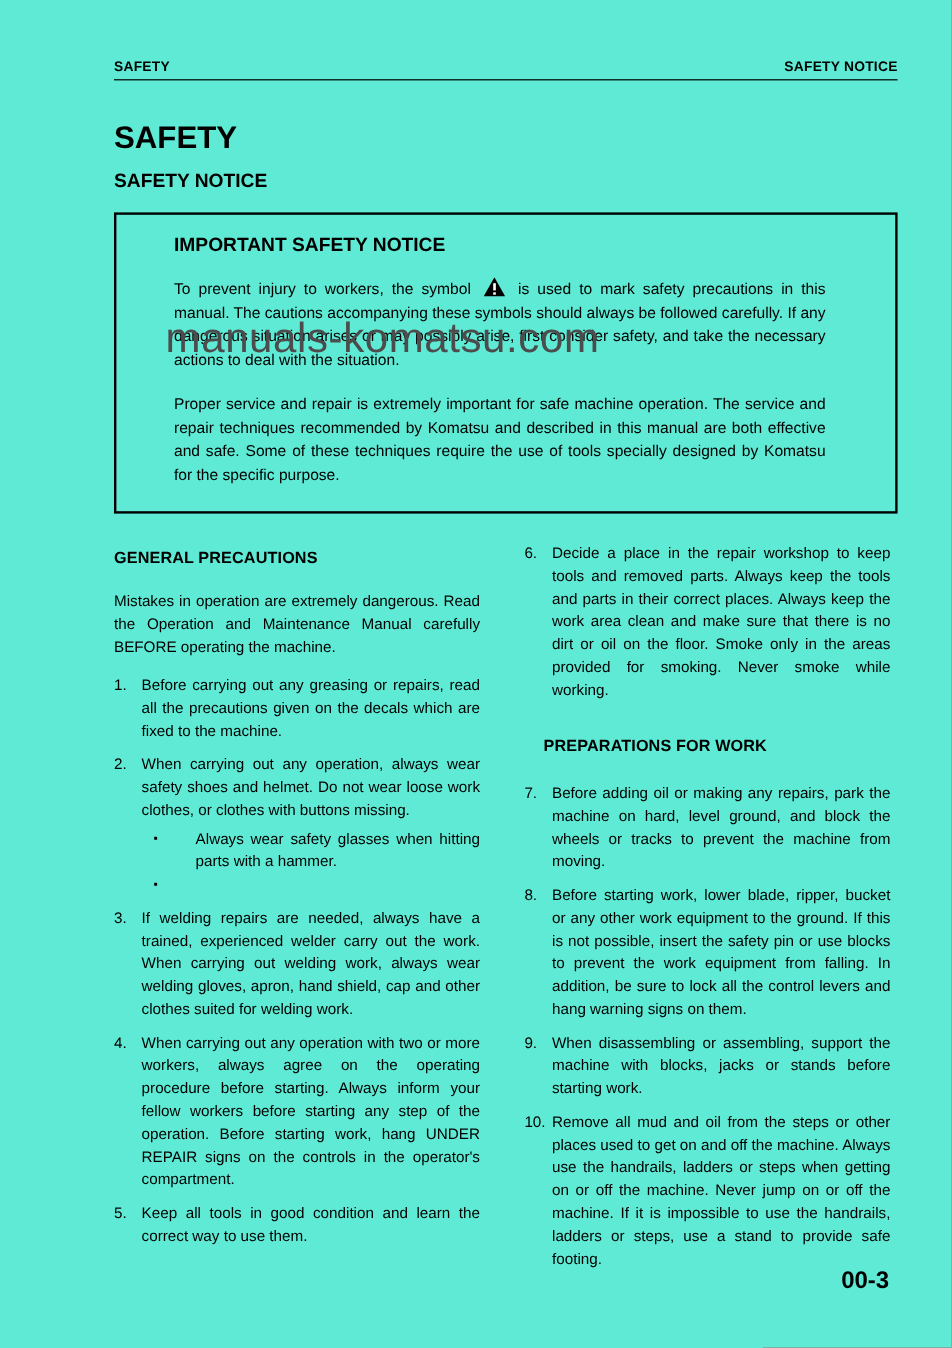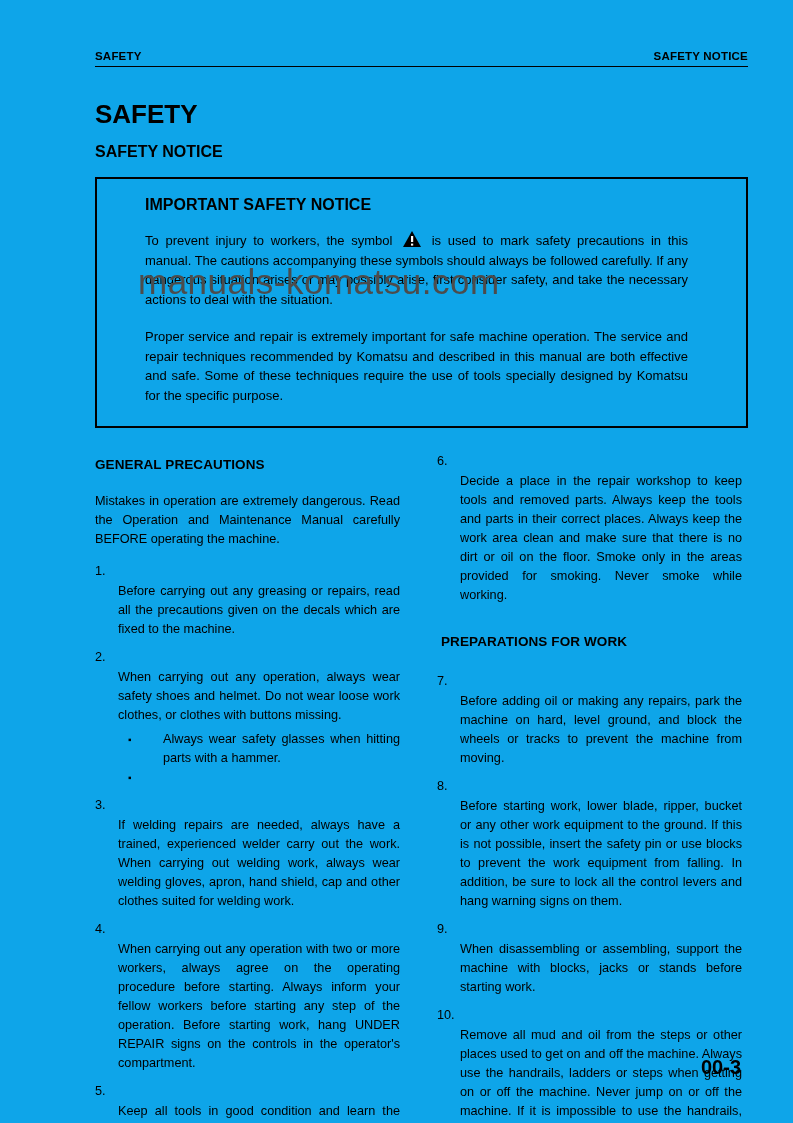--- a/index.html
+++ b/index.html
@@ -1,20 +1,20 @@
 <!DOCTYPE html>
 <html><head>
 <meta charset="utf-8">
 <style>
   html,body{margin:0;padding:0;background:#888;}
   .page{
     position:relative;
     width:793px;height:1123px;
     margin:0 auto;
-    background:#0ea5e9;color:#000;
+    background:#5eead4;color:#000;
     font-family:"Liberation Sans",sans-serif;
     box-sizing:border-box;
     padding:0 45px 0 95px;
     overflow:hidden;
   }
   .running-header{
     display:flex;justify-content:space-between;align-items:flex-end;
     padding-top:50px;padding-bottom:4px;
     border-bottom:1.5px solid #000;
     font-size:11.5px;font-weight:bold;letter-spacing:.2px;
@@ -26,25 +26,25 @@
     margin-top:16px;
     padding:17px 58px 21px 48px;
   }
   .notice-box h3{font-size:16px;font-weight:bold;margin:0 0 17px;}
   .notice-box p{font-size:13px;line-height:19.5px;text-align:justify;margin:0;}
   .notice-box p + p{margin-top:18px;}
   .warning-icon{display:inline-block;vertical-align:-2px;margin:0 4px;}
   .columns{display:flex;gap:37px;margin-top:24px;}
   .col{width:305px;font-size:12.7px;line-height:19px;}
   .section-heading{font-size:13.5px;font-weight:bold;margin:3px 0 18px;letter-spacing:.1px;}
-  .section-heading.mid{margin:27px 4px 21px;}
+  .section-heading.mid{margin:27px 16px 21px;}
   .intro{text-align:justify;margin:0 0 13px;}
   .li{display:flex;margin-bottom:9px;}
   .num{flex:0 0 23px;}
-  .it{flex:1;text-align:justify;margin-top:20px;}
+  .it{flex:1;text-align:justify;}
   .it p{margin:0;}
   .bullets{margin-top:5px;}
   .bullet{display:flex;}
   .bm{flex:0 0 35px;margin-left:10px;font-size:10px;line-height:19px;}
   .bt{flex:1;text-align:justify;}
   .watermark{
     position:absolute;left:138px;top:262px;
     font-size:35px;color:#4c4c4c;
     letter-spacing:.5px;white-space:nowrap;
   }

